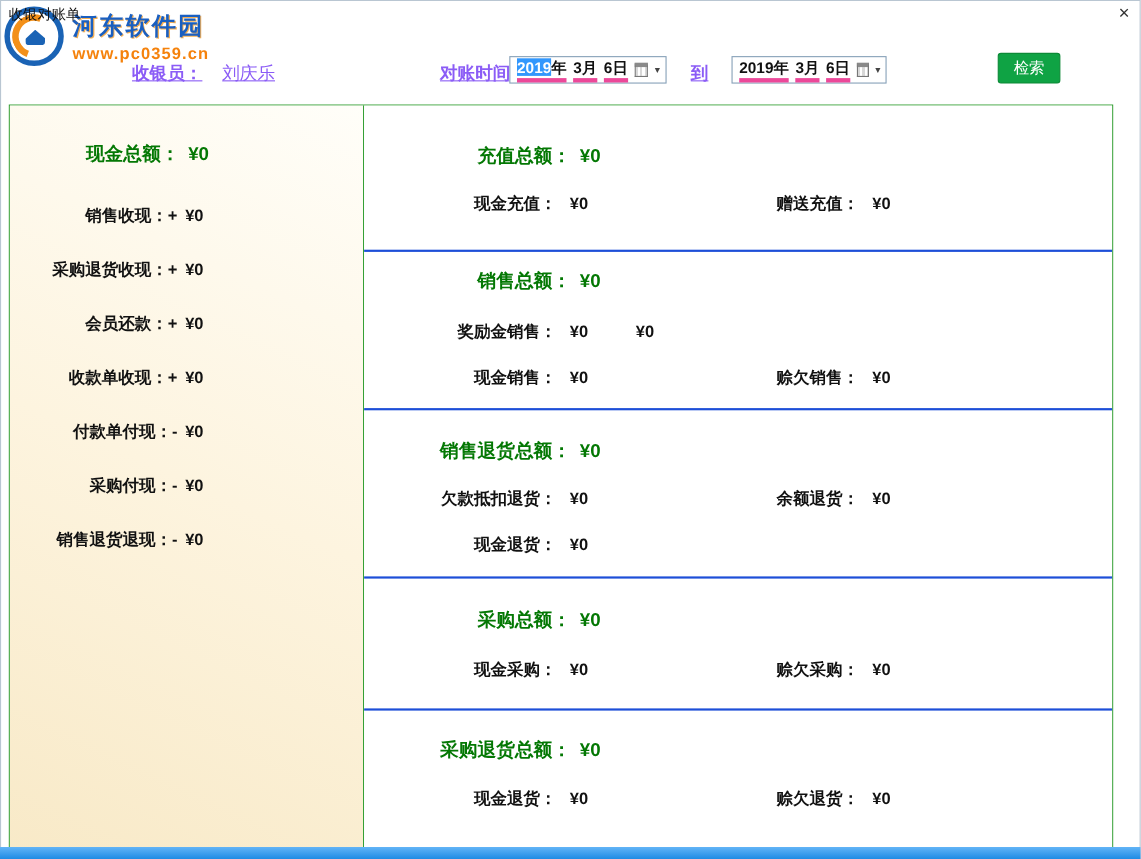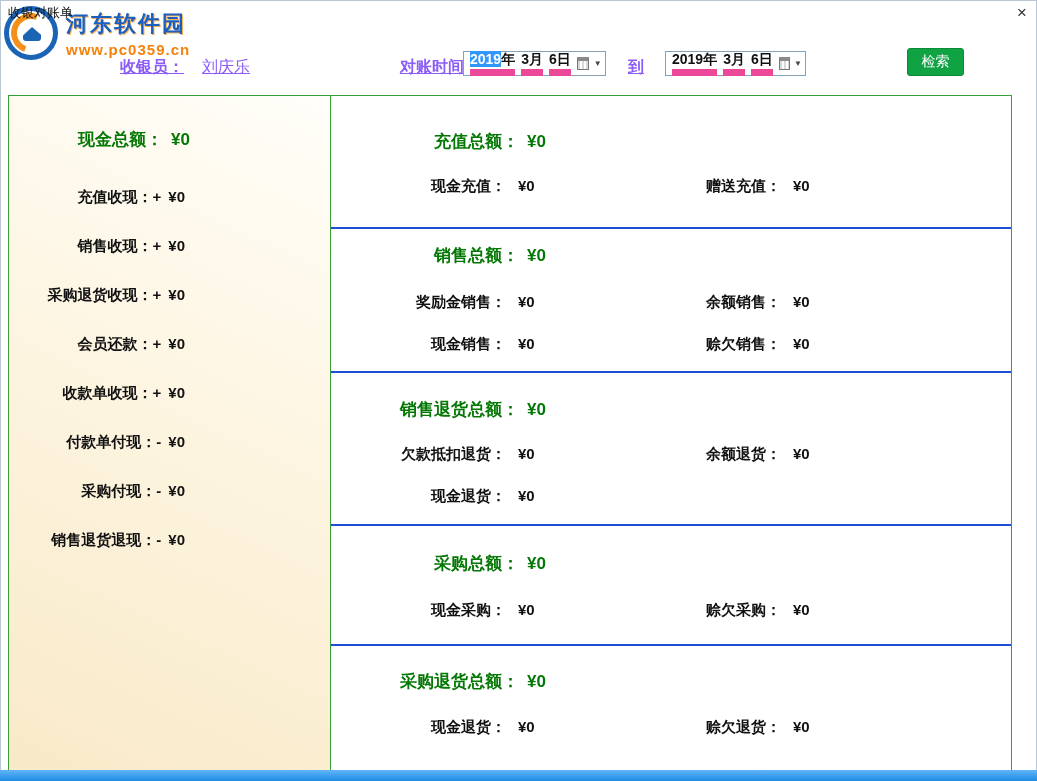--- a/index.html
+++ b/index.html
@@ -51,21 +51,21 @@
   .to-label { left:628px; top:57px; }
 
   .datepicker {
     position:absolute; top:51px; height:25px;
     border:1px solid #86a0b8; background:#fff;
     display:flex; align-items:center; padding:0 3px 0 6px;
     font-size:14px; font-weight:bold; color:#111; cursor:default;
   }
   .dp-from { left:463px; width:143px; }
   .dp-to   { left:665px; width:141px; }
-  .seg { border-bottom:7px solid #ec4899; margin-right:6px; white-space:pre; }
+  .seg { border-bottom:4px solid #ec4899; margin-right:6px; white-space:pre; }
   .seg .sel { background:#3297fd; color:#fff; }
   .cal-icon {
     margin-left:auto; width:15px; height:13px;
     border:1px solid #777; border-top:4px solid #8a8a8a;
     background:repeating-linear-gradient(90deg,#d8d8d8 0 2px,#fff 2px 4px);
   }
   .dd-arrow { font-size:8px; color:#444; margin-left:4px; width:11px; text-align:center; }
 
   .search-btn {
     position:absolute; left:867px; top:48px; width:57px; height:28px;
@@ -165,21 +165,20 @@
 <button class="search-btn">检索</button>
 
 <div class="main">
 
   <div class="left-panel">
     <div class="lp-title">
       <span>现金总额：</span><span class="val">¥0</span>
     </div>
     <div class="lp-gap"></div>
 
-    <div class="lp-row"><span>充值收现：</span><span>+</span><span class="val">¥0</span></div>
     <div class="lp-row"><span>销售收现：</span><span>+</span><span class="val">¥0</span></div>
     <div class="lp-row"><span>采购退货收现：</span><span>+</span><span class="val">¥0</span></div>
     <div class="lp-row"><span>会员还款：</span><span>+</span><span class="val">¥0</span></div>
     <div class="lp-row"><span>收款单收现：</span><span>+</span><span class="val">¥0</span></div>
     <div class="lp-row"><span>付款单付现：</span><span>-</span><span class="val">¥0</span></div>
     <div class="lp-row"><span>采购付现：</span><span>-</span><span class="val">¥0</span></div>
     <div class="lp-row"><span>销售退货退现：</span><span>-</span><span class="val">¥0</span></div>
   </div>
 
   <div class="right-panel">
@@ -196,21 +195,20 @@
       </div>
     </div>
 
     <div class="section s1">
       <div class="sec-title">
         <span>销售总额：</span><span class="val">¥0</span>
       </div>
       <div class="r-row">
         <span class="r-lbl">奖励金销售：</span>
         <span class="r-val">¥0</span>
-        <span class="r-lbl">余额销售：</span>
         <span class="r-val">¥0</span>
       </div>
       <div class="r-row">
         <span class="r-lbl">现金销售：</span>
         <span class="r-val">¥0</span>
         <span class="r-lbl">赊欠销售：</span>
         <span class="r-val">¥0</span>
       </div>
     </div>
 

